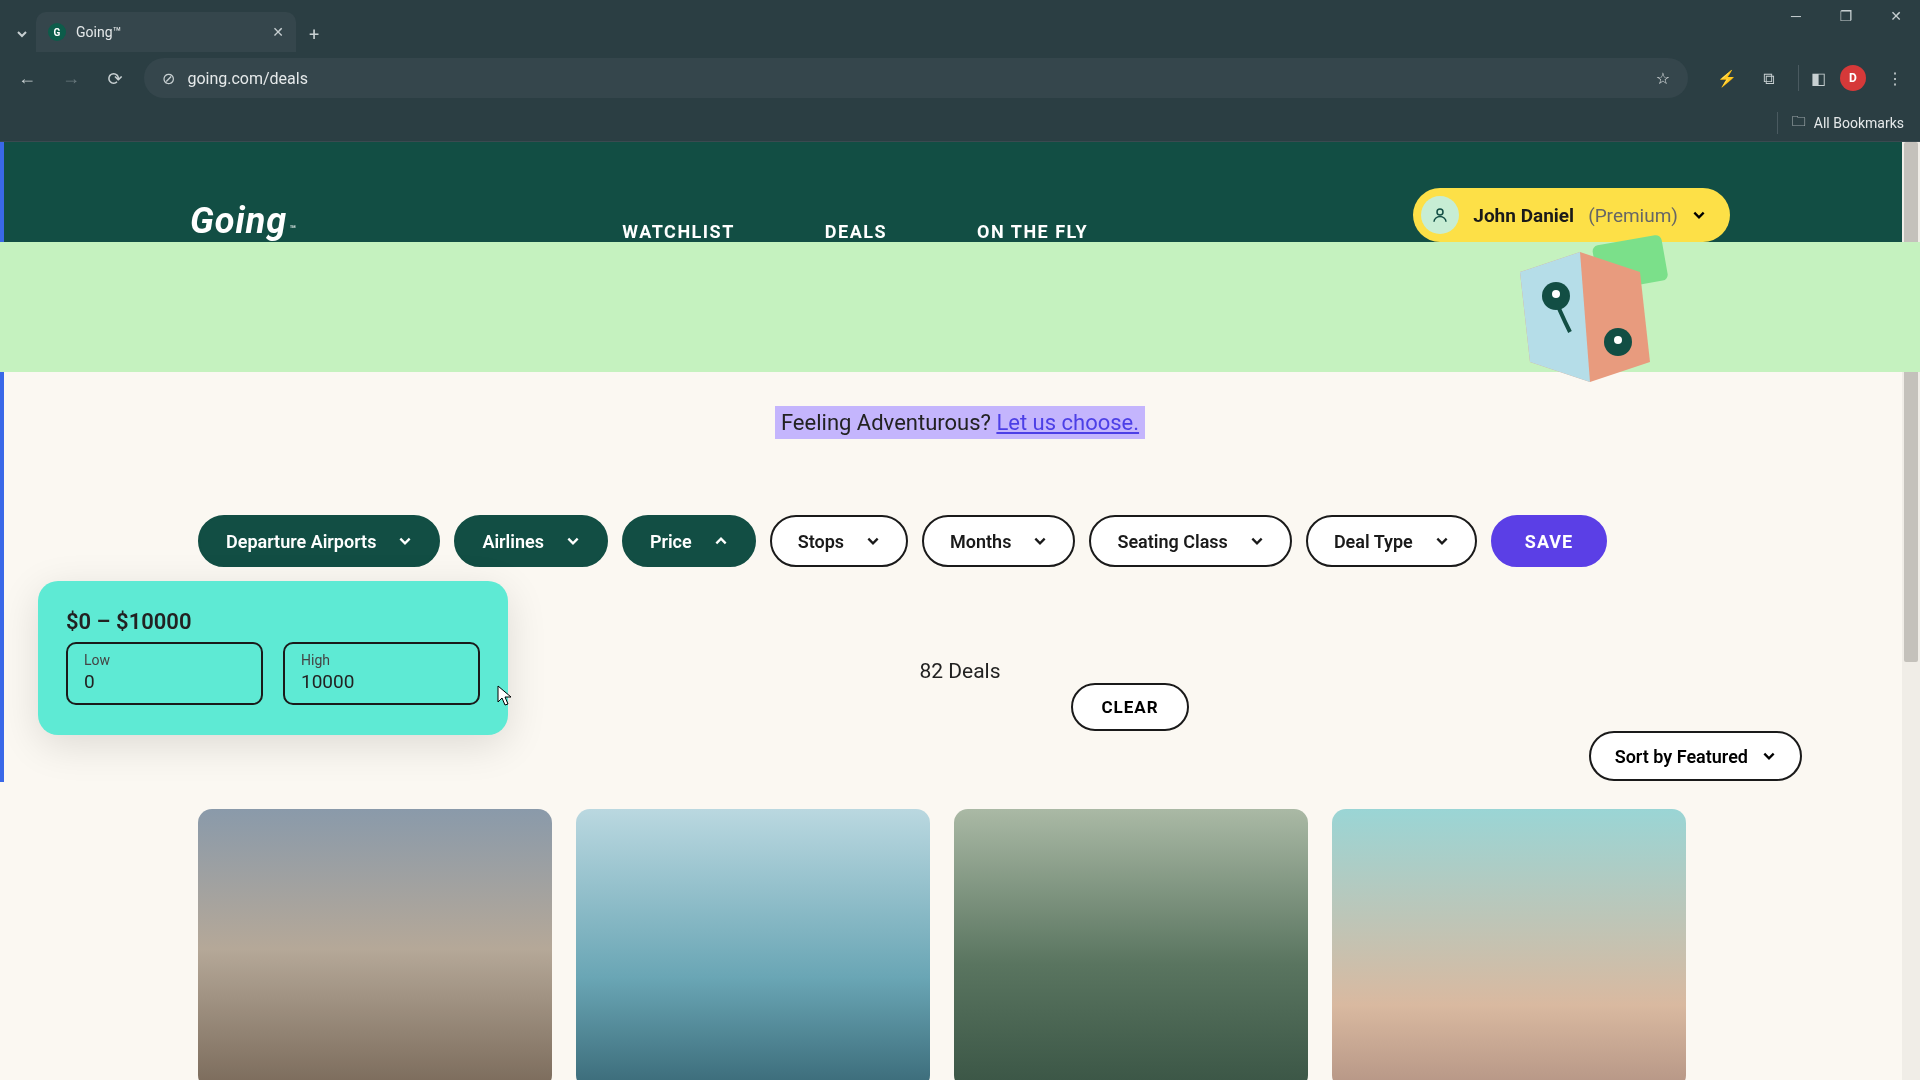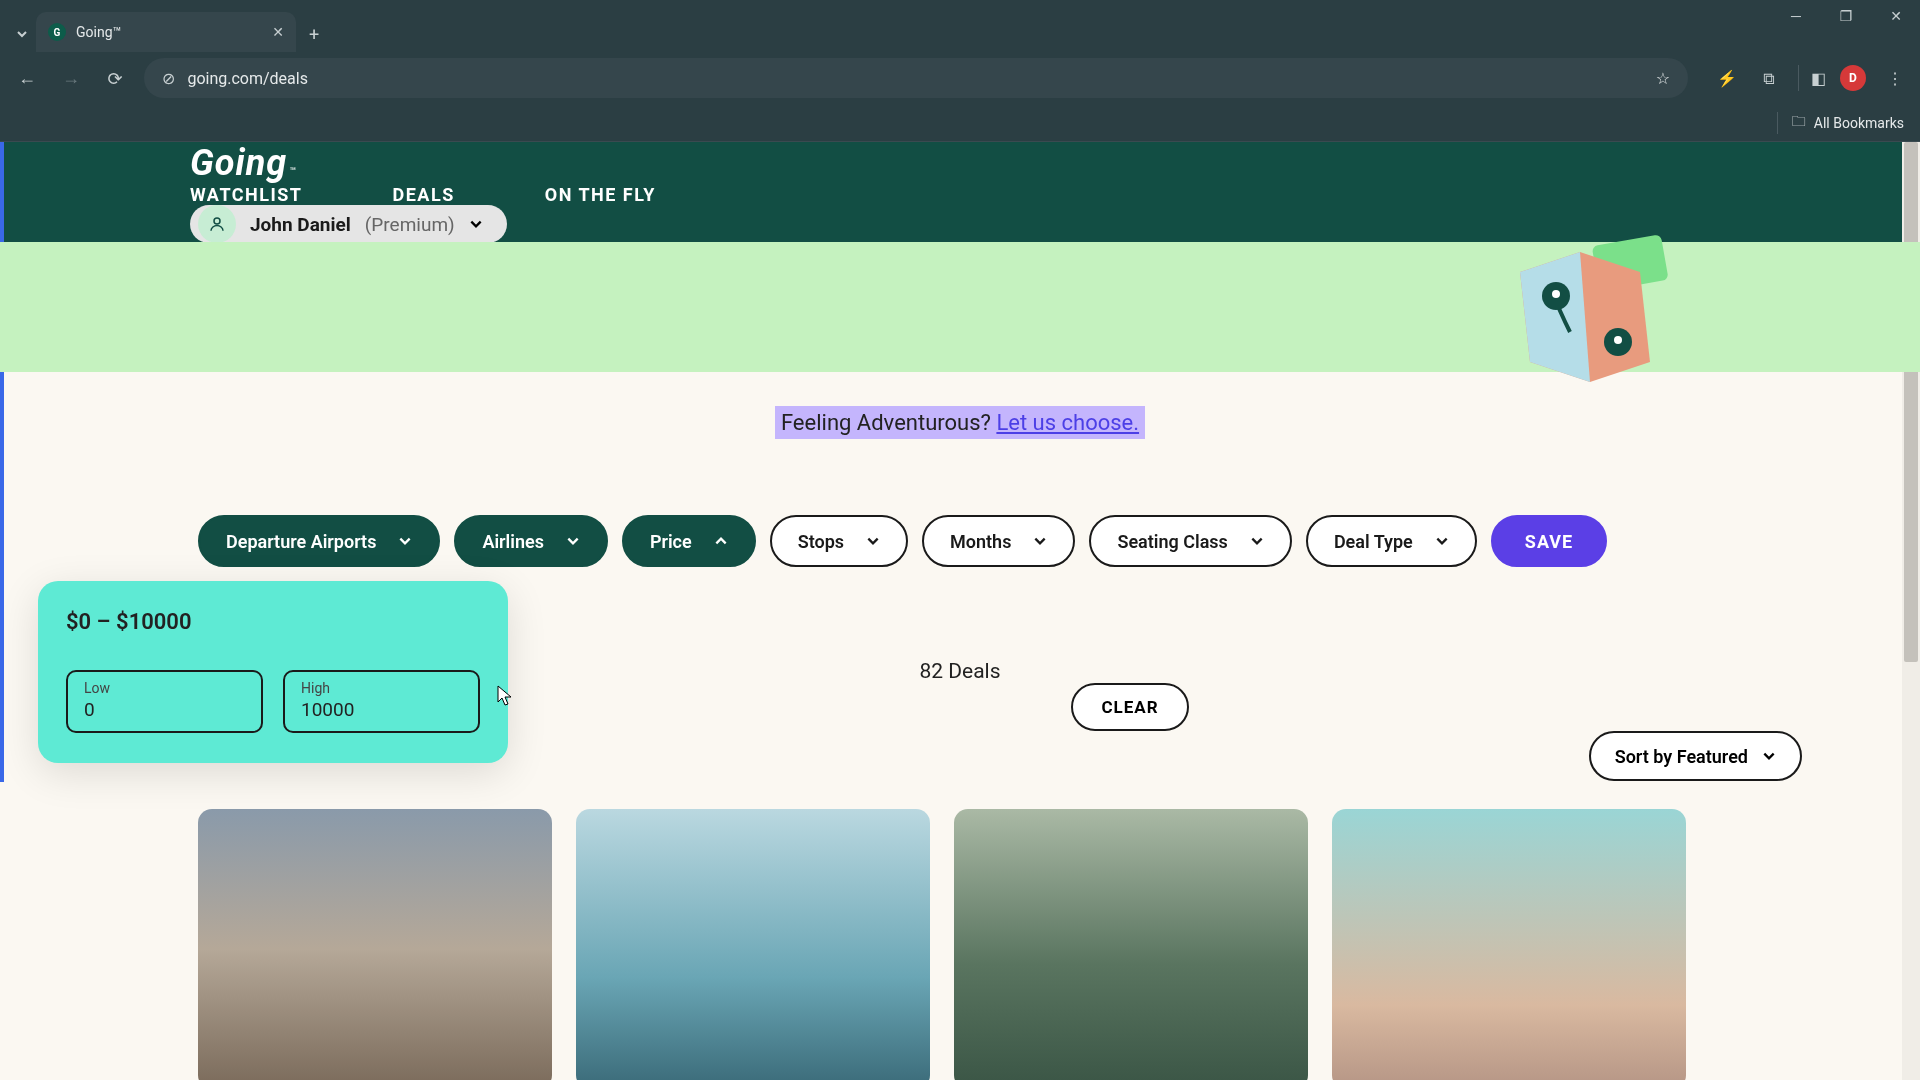--- a/index.html
+++ b/index.html
@@ -31,26 +31,26 @@
 .bookmarks-bar .sep { width: 1px; height: 22px; background: #4a5a60; margin-right: 14px; }
 .bookmarks-bar .item { display: flex; align-items: center; gap: 8px; color: #e5e9ea; font-size: 14px; }
 
 
 .viewport { position: relative; background: #fbf8f2; height: calc(1080px - 142px); overflow: hidden; }
 .scrollbar { position: absolute; right: 0; top: 0; bottom: 0; width: 18px; background: #f0ede7; }
 .scrollbar-thumb { position: absolute; left: 2px; right: 2px; top: 0; height: 520px; background: #c4c1bb; border-radius: 2px; }
 .left-blue { position: absolute; left: 0; top: 0; width: 4px; height: 640px; background: #3a68e8; }
 
 
-.site-header { background: #124e44; height: 100px; display: flex; align-items: flex-start; padding: 0 190px 0 190px; flex-direction: column; }
+.site-header { background: #124e44; height: 100px; display: flex; align-items: flex-end; padding: 0 190px 0 190px; }
 .logo { font-family: Georgia, serif; color: #fff; font-weight: bold; font-size: 36px; font-style: italic; letter-spacing: 1px; display: flex; align-items: baseline; gap: 2px; }
 .logo .tm { font-size: 11px; vertical-align: super; font-style: normal; font-weight: normal; }
 .nav-links { flex: 1; display: flex; justify-content: center; gap: 90px; }
 .nav-links a { color: #fff; font-weight: 700; font-size: 18px; letter-spacing: 1.5px; text-decoration: none; }
-.user-pill { background: #e5e5e5; border-radius: 32px; height: 54px; display: flex; align-items: center; padding: 0 24px 0 8px; gap: 14px; }
+.user-pill { background: #fde047; border-radius: 32px; height: 54px; display: flex; align-items: center; padding: 0 24px 0 8px; gap: 14px; }
 .user-avatar { width: 38px; height: 38px; border-radius: 50%; background: #c7edd4; display: flex; align-items: center; justify-content: center; }
 .user-avatar svg { width: 18px; height: 18px; }
 .user-name { font-weight: 700; font-size: 19px; color: #1a1a1a; }
 .user-tier { color: #666; font-size: 19px; }
 
 
 .green-band { background: #c5f2bf; height: 130px; position: relative; }
 .search-card { position: absolute; left: 50%; transform: translateX(-50%); top: -12px; width: 940px; background: #fff; border-radius: 20px; padding: 22px 36px 26px; box-shadow: 0 4px 20px rgba(0,0,0,0.06); }
 .search-label { font-size: 14px; letter-spacing: 1.5px; color: #666; font-weight: 600; }
 .search-placeholder { font-size: 21px; color: #888; margin-top: 10px; }
@@ -64,21 +64,21 @@
 .filters-row { display: flex; gap: 14px; padding: 0 198px; margin-top: 80px; align-items: center; position: relative; z-index: 5; }
 .chip { border-radius: 30px; height: 52px; display: flex; align-items: center; padding: 0 26px; gap: 22px; font-size: 18px; font-weight: 600; cursor: pointer; }
 .chip.filled { background: #124e44; color: #fff; border: 2px solid #124e44; }
 .chip.outline { background: #fff; color: #1a1a1a; border: 2px solid #1a1a1a; }
 .chip.save { background: #5b3fe6; color: #fff; border: 2px solid #5b3fe6; font-weight: 700; letter-spacing: 1px; padding: 0 32px; }
 .chip svg { width: 14px; height: 14px; }
 
 
 .price-pop { position: absolute; top: 66px; left: 38px; width: 470px; background: #5eead4; border-radius: 20px; box-shadow: 0 10px 40px rgba(0,0,0,0.12); padding: 28px 28px 30px; z-index: 10; }
 .price-range-label { font-size: 22px; font-weight: 600; color: #222; }
-.price-inputs { display: flex; gap: 20px; margin-top: 36px; }
+.price-inputs { display: flex; gap: 20px; margin-top: 8px; }
 .price-field { flex: 1; border: 2px solid #1a1a1a; border-radius: 10px; padding: 8px 16px 10px; }
 .price-field label { font-size: 14px; color: #444; display: block; }
 .price-field input { border: none; font-size: 19px; color: #222; width: 100%; outline: none; background: transparent; margin-top: 2px; }
 
 
 .results-row { display: flex; align-items: center; padding: 0 118px; margin-top: 92px; flex-direction: column; }
 .deals-count { font-size: 21px; color: #222; }
 .clear-btn { border: 2px solid #1a1a1a; border-radius: 30px; height: 48px; padding: 0 28px; font-size: 17px; font-weight: 700; letter-spacing: 1px; background: #fff; margin-left: 340px; }
 .sort-pill { margin-left: auto; border: 2px solid #1a1a1a; border-radius: 30px; height: 50px; padding: 0 24px; display: flex; align-items: center; gap: 14px; font-size: 18px; font-weight: 600; background: #fff; }
 

